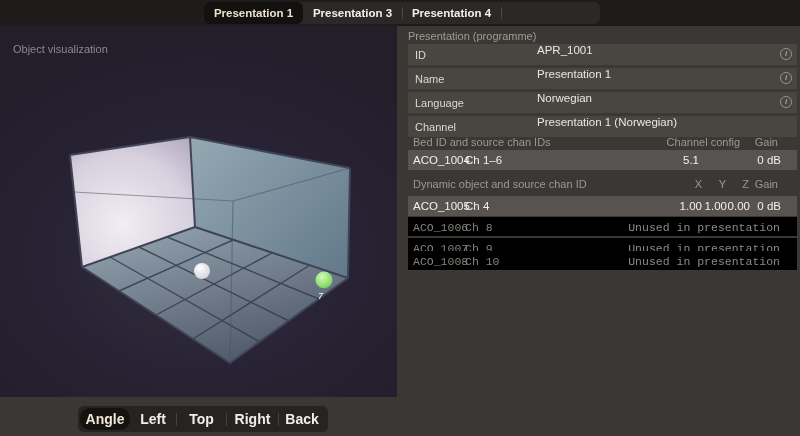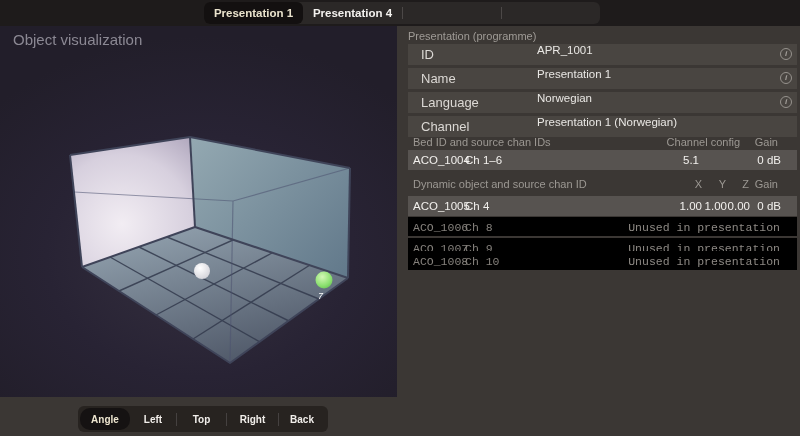--- a/index.html
+++ b/index.html
@@ -14,39 +14,39 @@
   .seg { width:99px; height:22px; display:flex; align-items:center; justify-content:center;
          font-size:11.5px; font-weight:700; color:#f3f1ee; cursor:default; position:relative; border-radius:6px; }
   .seg.selected { background:#131010; color:#eae3cd; }
   .seg-divider { position:absolute; top:5px; width:1px; height:12px; background:#4c4847; }
   .seg-divider.d1 { left:198px; }
   .seg-divider.d2 { left:297px; }
 
   
   .viz-panel { position:absolute; left:0; top:26px; width:397px; height:371px;
                background:radial-gradient(ellipse 280px 220px at 200px 230px, #35303f 0%, #282334 55%, #221e2a 100%); }
-  .viz-title { position:absolute; left:13px; top:5px; font-size:15px; color:#8b8893; }
+  .viz-title { position:absolute; left:13px; top:17px; font-size:11px; color:#8b8893; }
   .room-svg { position:absolute; left:0; top:0; }
 
   
   .view-btns { position:absolute; left:78px; top:406px; width:250px; height:26px;
                background:#272320; border-radius:6px; display:flex; align-items:center; padding:2px; }
   .vbtn { height:22px; display:flex; align-items:center; justify-content:center;
-          font-size:10px; font-weight:700; color:#f1eeea; border-radius:10px; }
+          font-size:14px; font-weight:700; color:#f1eeea; border-radius:10px; }
   .vbtn.selected { background:#151212; color:#eee6d0; }
   .vb-angle{width:50px;} .vb-left{width:46px;} .vb-top{width:49px;} .vb-right{width:51px;} .vb-back{width:46px;}
   .vdiv { width:1px; height:13px; background:#454140; }
 
   
   .right-panel { position:absolute; left:397px; top:26px; width:403px; height:410px; background:#3b3734; }
   .panel-title { position:absolute; left:11px; top:4px; font-size:11px; color:#9f9b96; }
 
   .kv-row { position:absolute; height:21px; }
   .kv-label { position:absolute; left:11px; width:129px; height:21px; background:#494541;
-              font-size:13px; color:#dcd9d5; display:flex; align-items:center; padding-left:13px; }
+              font-size:11px; color:#dcd9d5; display:flex; align-items:center; padding-left:7px; }
   .kv-value { position:absolute; left:132px; width:268px; height:21px; background:#494541;
               font-size:11.5px; color:#e9e7e4; display:flex; padding-left:8px; }
   .kv1{top:18px;} .kv2{top:42px;} .kv3{top:66px;} .kv4{top:90px;}
 
   .info-icon { position:absolute; right:5px; top:4px; width:12px; height:12px; border:1px solid #96928d;
                border-radius:50%; color:#a5a19c; font-size:8px; font-style:italic; font-weight:700;
                display:flex; align-items:center; justify-content:center; line-height:1; }
 
   .sec-header { position:absolute; left:11px; right:3px; height:16px; font-size:11px; color:#9c9893; }
   .sec-header span { position:absolute; top:1px; }
@@ -66,20 +66,21 @@
   .c-status { right:17px; color:#8d8984; }
 </style>
 </head>
 <body>
 
 <div class="app">
 
   <div class="topbar">
     <div class="seg-control">
       <div class="seg selected">Presentation 1</div>
+      <div class="seg">Presentation 3</div>
       <div class="seg">Presentation 4</div>
       <div class="seg-divider d1"></div>
       <div class="seg-divider d2"></div>
     </div>
   </div>
 
   <div class="viz-panel">
     <div class="viz-title">Object visualization</div>
     <svg class="room-svg" width="397" height="371" viewBox="0 0 397 371">
       <defs>

